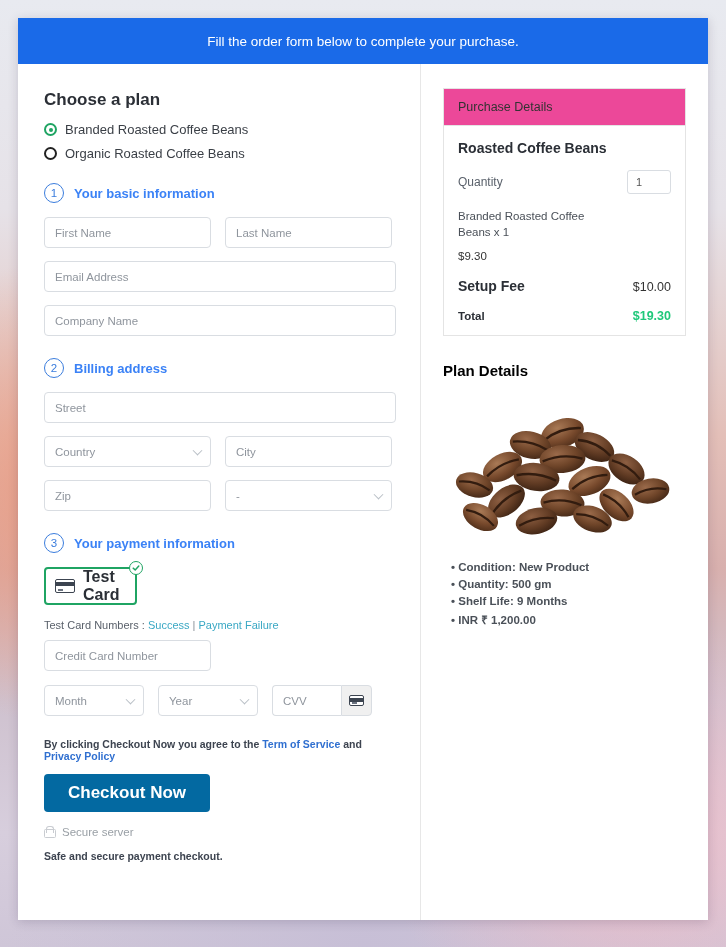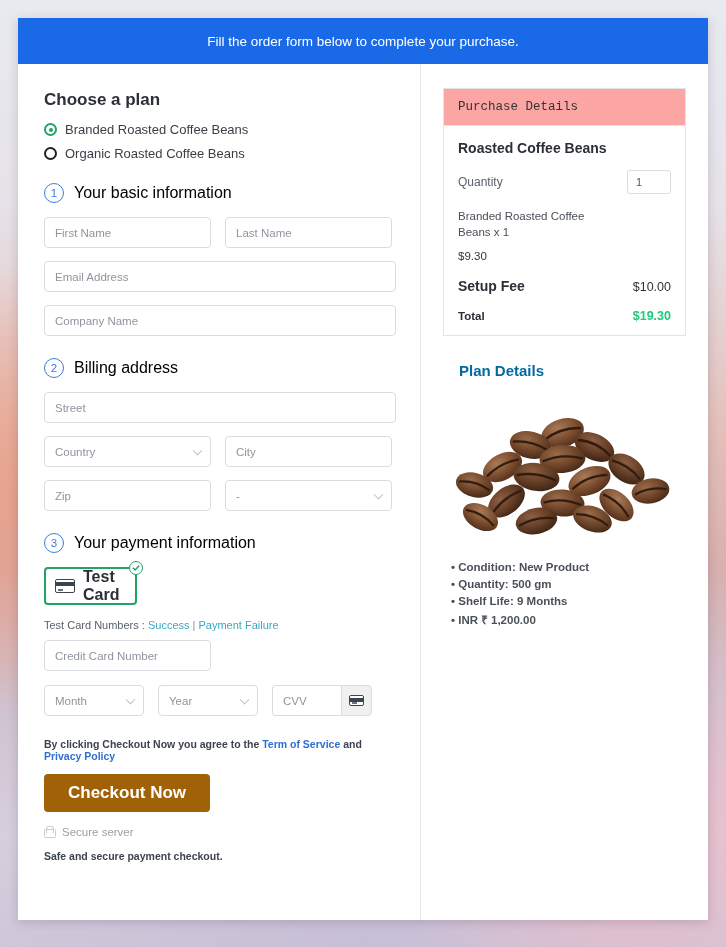--- a/index.html
+++ b/index.html
@@ -40,21 +40,21 @@
   .radio.on { border-color: #1fa463; position: relative; }
   .radio.on::after { content: ""; position: absolute; left: 2.5px; top: 2.5px; width: 4px; height: 4px; border-radius: 50%; background: #1fa463; }
   .radio-label { font-size: 13px; color: #3a3f46; }
 
   .step-head { display: flex; align-items: center; margin: 22px 0 14px; }
   .step-num {
     width: 20px; height: 20px; border-radius: 50%; border: 1.6px solid #3b7ddd;
     color: #3b7ddd; font-size: 11.5px; display: flex; align-items: center;
     justify-content: center; margin-right: 10px; flex: none;
   }
-  .step-title { font-size: 16px; color: #000000; font-weight: 400; }
+  .step-title { font-size: 13px; color: #3b82f6; font-weight: 700; }
 
   .row { display: flex; gap: 14px; margin-bottom: 13px; }
   .fld {
     height: 31px; border: 1px solid #d9dde2; border-radius: 4px;
     background: #fff; font-size: 11.5px; color: #8f959d;
     padding: 0 10px; display: flex; align-items: center; width: 100%;
   }
   .half { width: 167px; flex: none; }
   .full { width: 352px; }
   .sel { position: relative; padding-right: 26px; }
@@ -87,51 +87,51 @@
   .cvvwrap { width: 100px; flex: none; display: flex; }
   .cvvwrap .fld { border-radius: 4px 0 0 4px; border-right: none; }
   .cvvbtn { width: 31px; height: 31px; border: 1px solid #d9dde2; border-radius: 0 4px 4px 0;
     background: #f0f0f0; display: flex; align-items: center; justify-content: center; flex: none; }
   .cvvbtn .cc-glyph { width: 15px; height: 11px; border-width: 1.4px; }
 
   .terms { font-size: 10.5px; color: #3d4450; margin: 22px 0 12px; font-weight: 600; }
   .terms a { color: #2f6fd0; text-decoration: none; }
 
   .checkout {
-    width: 166px; height: 38px; background: #a16207; border: none; border-radius: 4px;
+    width: 166px; height: 38px; background: #0369a1; border: none; border-radius: 4px;
     color: #fff; font-size: 17px; font-weight: 700; cursor: pointer;
     display: flex; align-items: center; justify-content: center;
   }
   .secure { display: flex; align-items: center; gap: 8px; margin: 14px 0 12px; }
   .lock { width: 10px; height: 12px; position: relative; flex: none; }
   .lock::before { content: ""; position: absolute; left: 0; bottom: 0; width: 10px; height: 7px; border: 1.4px solid #c9ccd1; border-radius: 1.5px; }
   .lock::after { content: ""; position: absolute; left: 2px; top: 0; width: 6px; height: 6px; border: 1.4px solid #c9ccd1; border-bottom: none; border-radius: 3px 3px 0 0; }
   .secure-txt { font-size: 11.5px; color: #9aa0a6; }
   .safe { font-size: 10.5px; color: #3d4450; font-weight: 600; }
 
   .pd-card { border: 1px solid #e4e4e4; }
-  .pd-head { background: #fca5a5; padding: 11px 14px; border-bottom: 1px solid #e4e4e4;
-    font-size: 12.5px; color: #333; font-family: Liberation Mono, monospace; }
+  .pd-head { background: #ec4899; padding: 11px 14px; border-bottom: 1px solid #e4e4e4;
+    font-size: 12.5px; color: #333; }
   .pd-body { padding: 14px 14px 12px; }
   .pd-title { font-size: 14px; font-weight: 700; color: #2b2f36; margin-bottom: 14px; }
   .qty-row { display: flex; align-items: center; justify-content: space-between; margin-bottom: 15px; }
   .qty-label { font-size: 12px; color: #5a616b; }
   .qty-input { width: 44px; height: 24px; border: 1px solid #d9dde2; border-radius: 3px;
     font-size: 11px; color: #555; padding: 0 8px; display: flex; align-items: center; }
   .li-row { display: flex; justify-content: space-between; gap: 10px; margin-bottom: 16px; flex-direction: column; }
   .li-name { font-size: 11.5px; color: #4a5058; line-height: 1.35; max-width: 150px; }
   .li-amt { font-size: 11.5px; color: #333; white-space: nowrap; }
   .fee-row { display: flex; justify-content: space-between; align-items: baseline; margin-bottom: 15px; }
   .fee-name { font-size: 14px; font-weight: 700; color: #2b2f36; }
   .fee-amt { font-size: 12.5px; color: #333; }
   .tot-row { display: flex; justify-content: space-between; align-items: baseline; }
   .tot-name { font-size: 11.5px; font-weight: 700; color: #2b2f36; }
   .tot-amt { font-size: 12.5px; font-weight: 700; color: #1fc87a; }
 
-  .plan-title { font-size: 15px; font-weight: 700; color: #0369a1; margin: 26px 16px 0; }
+  .plan-title { font-size: 15px; font-weight: 700; color: #000000; margin: 26px 0 0; }
   .beans { width: 100%; height: 160px; margin: 14px 0 8px; display: block; }
   .bullets { list-style: none; margin: 0; padding: 0 0 0 8px; }
   .bullets li { font-size: 11.5px; color: #4a5058; font-weight: 700; margin-bottom: 5px; }
   .bullets li::before { content: "• "; }
 </style>
 </head>
 <body>
 
 <div class="page">
   <div class="card">

